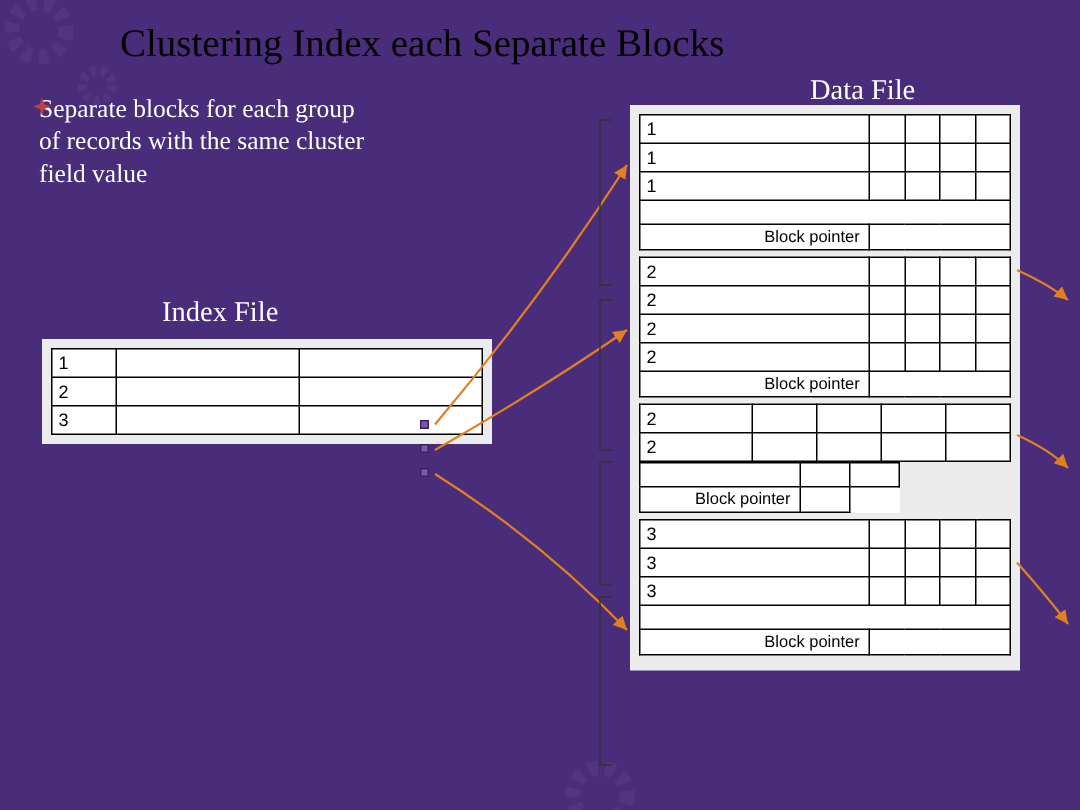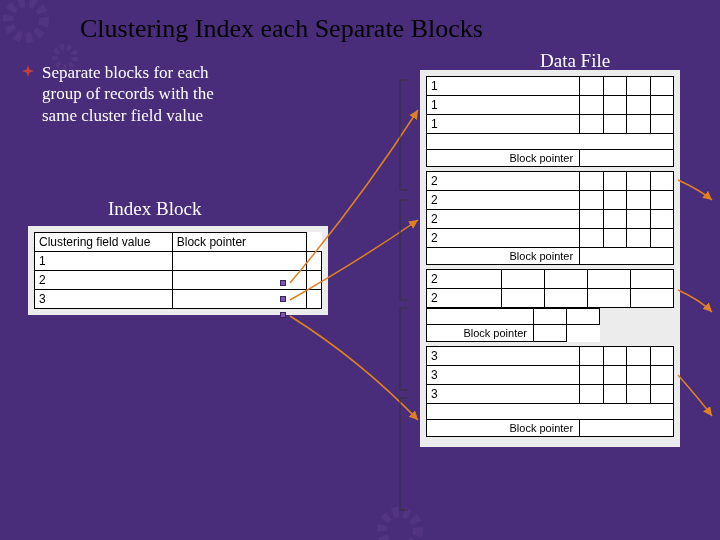--- a/index.html
+++ b/index.html
@@ -29,21 +29,21 @@
     color: #fff;
     font-size: 17px;
     font-family: "Times New Roman", serif;
     line-height: 1.25;
   }
   .bullet-icon {
     position: absolute;
     left: 0; top: 3px;
     width: 12px; height: 12px;
   }
-  .bullet-text { margin-left: 20px; }
+  .bullet-text { margin-left: 4px; }
   .label {
     position: absolute;
     color: #fff;
     font-size: 19px;
     font-family: "Times New Roman", serif;
   }
   .index-file-label { top: 198px; left: 108px; }
   .data-file-label  { top: 50px;  left: 540px; }
 
   .panel {
@@ -103,30 +103,26 @@
 
 <div class="title">Clustering Index each Separate Blocks</div>
 
 <div class="bullet-block">
   <svg class="bullet-icon" viewBox="0 0 12 12">
     <polygon points="6,0 7.5,4.5 12,6 7.5,7.5 6,12 4.5,7.5 0,6 4.5,4.5" fill="#c04040"></polygon>
   </svg>
   <div class="bullet-text">Separate blocks for each group of records with the same cluster field value</div>
 </div>
 
-<div class="label index-file-label">Index Block</div>
+<div class="label index-file-label">Index File</div>
 <div class="label data-file-label">Data File</div>
 
 <div class="panel index-panel">
   <table class="idx">
     <tbody>
-        <tr>
-      <th>Clustering field value</th>
-      <th>Block pointer</th>
-    </tr>
     <tr>
           <td>1</td>
           <td></td>
           <td></td>
         </tr>
     <tr>
           <td>2</td>
           <td></td>
           <td></td>
         </tr>

